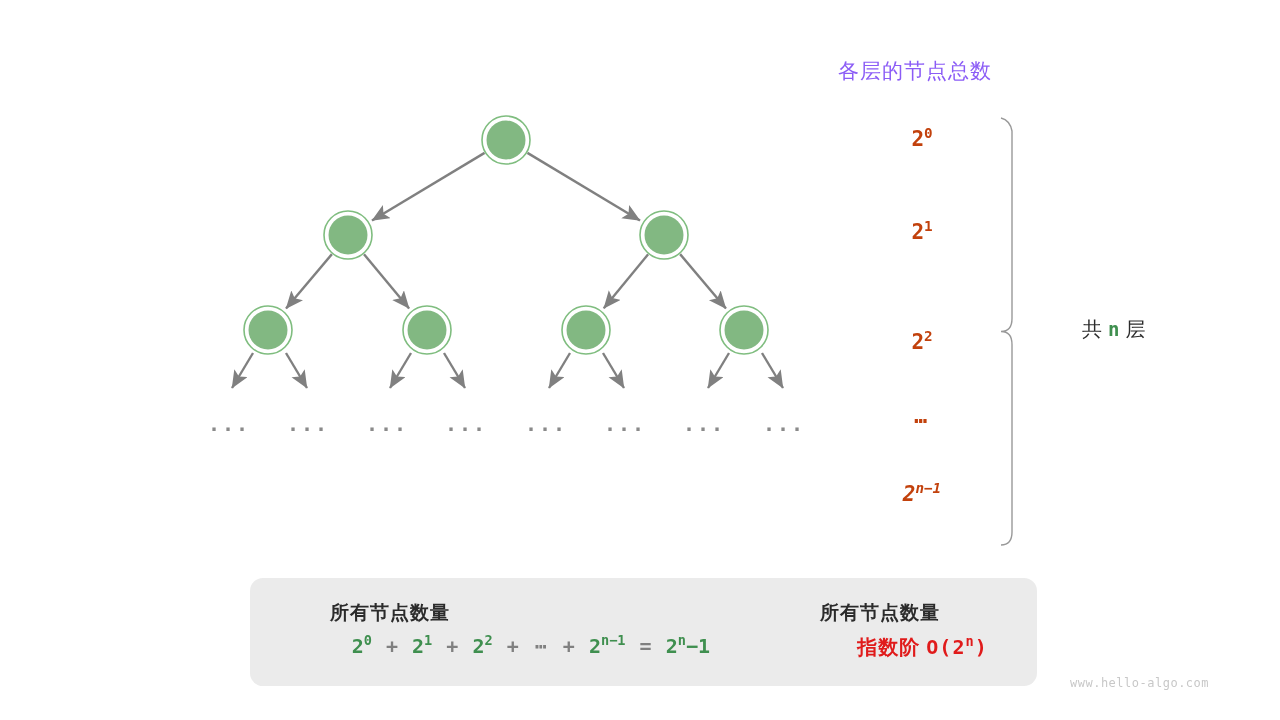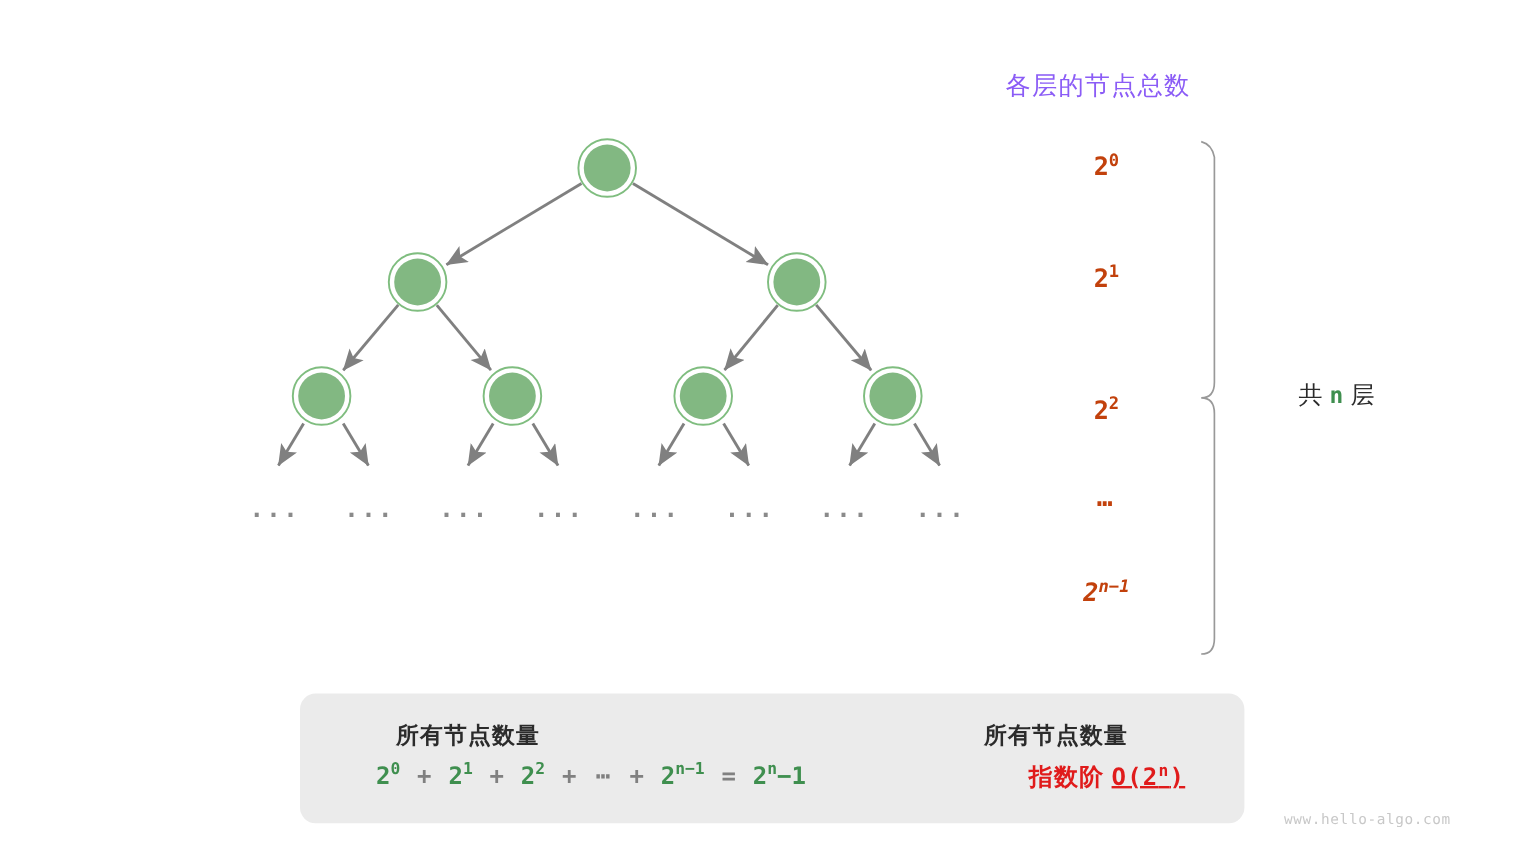--- a/index.html
+++ b/index.html
@@ -95,21 +95,21 @@
     white-space: nowrap;
     text-align: left;
   }
   .sum-heading.left  { left: 330px; top: 600px; width: 320px; }
   .sum-heading.right { left: 820px; top: 600px; width: 205px; }
 
   .formula {
     left: 275px;
     top: 634px;
     width: 435px;
-    text-align: center;
+    text-align: right;
     font-family: "DejaVu Sans Mono", "Liberation Mono", monospace;
     font-weight: bold;
     font-size: 20px;
     color: #3f8f4f;
     white-space: nowrap;
   }
   .formula .op { color: #808080; padding: 0 2px; }
   .formula sup { font-size: 0.68em; vertical-align: super; line-height: 0; }
 
   .complexity {
@@ -119,21 +119,20 @@
     text-align: center;
     font-size: 20px;
     font-weight: bold;
     color: #e01b1b;
     white-space: nowrap;
     letter-spacing: 1px;
   }
   .complexity .mono {
     font-family: "DejaVu Sans Mono", "Liberation Mono", monospace;
     padding-left: 6px;
-    text-decoration: underline;
   }
   .complexity sup { font-size: 0.68em; vertical-align: super; line-height: 0; }
 
   
   .leaf-dots {
     font-family: "DejaVu Sans Mono", "Liberation Mono", monospace;
     font-size: 20px;
     font-weight: bold;
     color: #8a8a8a;
     letter-spacing: 2px;

